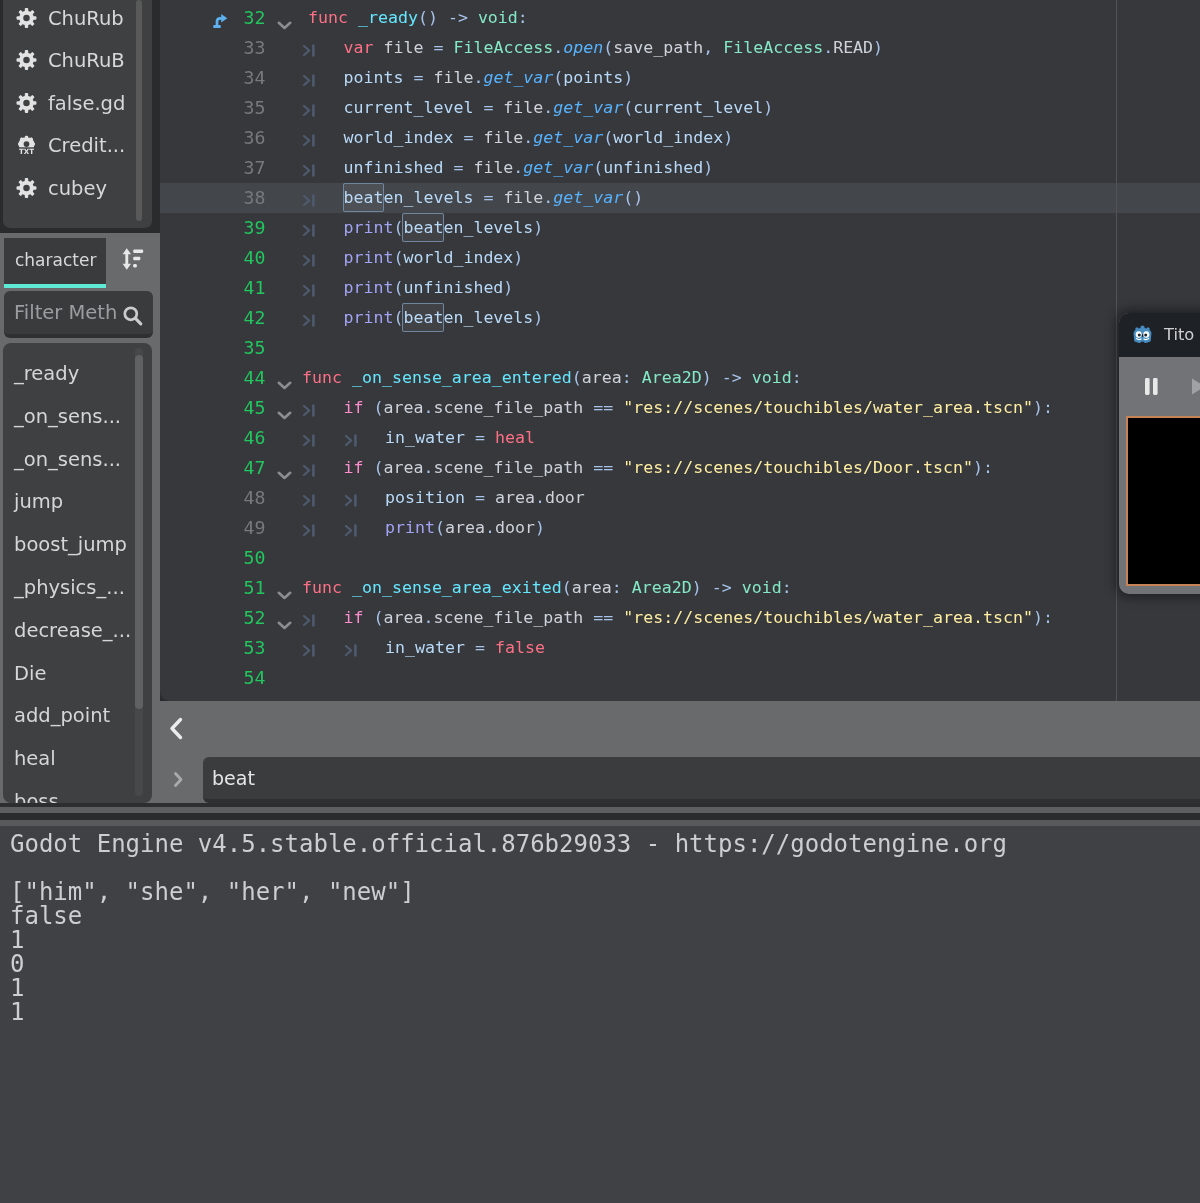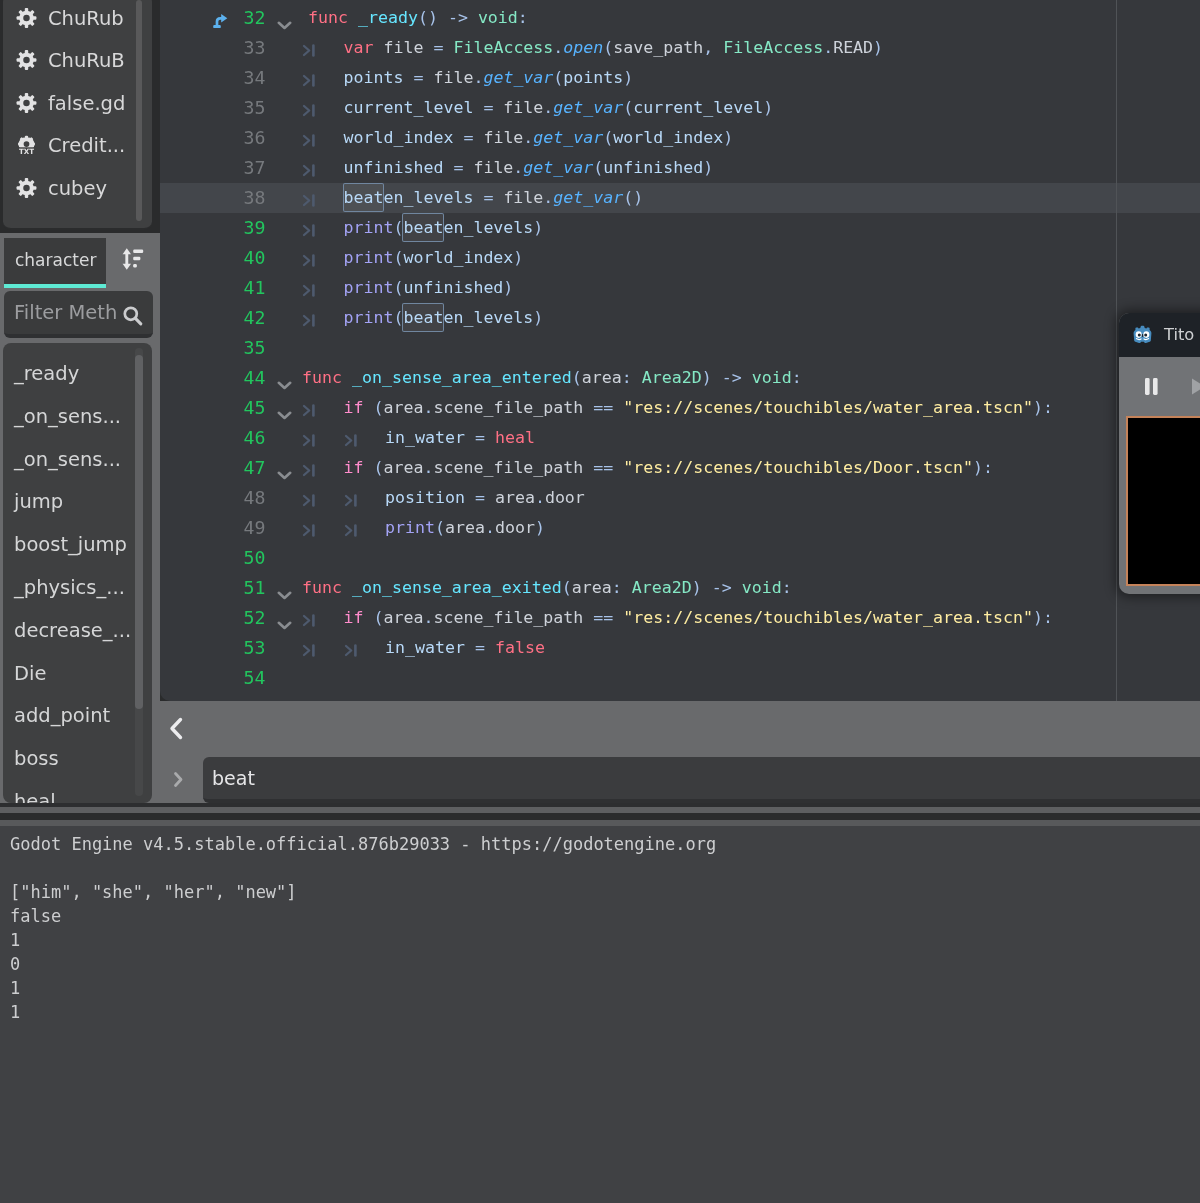--- a/index.html
+++ b/index.html
@@ -78,21 +78,21 @@
   #search-input { position:absolute; left:0; top:0; width:100%; height:42px; background:transparent; border:none; outline:none;
     padding-left:9px; font-family:"DejaVu Sans", sans-serif; font-size:19px; color:#e6e6e8; }
 
   
   #band1 { left:0; top:803px; width:1200px; height:3.5px; background:#2d2e30; }
   #band2 { left:0; top:806.5px; width:1200px; height:6.5px; background:#5e5f61; }
   #band3 { left:0; top:813px; width:1200px; height:6.5px; background:#2b2c2d; }
   #band4 { left:0; top:819.5px; width:1200px; height:6px; background:#58595b; }
   #output-panel { left:0; top:825.5px; width:1200px; height:377.5px; background:#404144; }
   #output-log { position:absolute; left:10px; top:6.5px; font-family:"DejaVu Sans Mono", monospace;
-    font-size:17px; color:#cdced0; }
+    font-size:24px; color:#cdced0; }
   .out-line { height:24px; line-height:24px; white-space:pre; }
 </style>
 </head>
 <body>
 
 <div id="scripts-backdrop" class="abs">
   <div id="scripts-panel">
       <div class="script-item">
         <span class="s-icon"><svg width="21" height="21" viewBox="0 0 22 22">
   <g fill="#e2e2e3">
@@ -225,24 +225,24 @@
         <div class="method-item">
           <span>decrease_...</span>
         </div>
         <div class="method-item">
           <span>Die</span>
         </div>
         <div class="method-item">
           <span>add_point</span>
         </div>
         <div class="method-item">
+          <span>heal</span>
+        </div>
+        <div class="method-item">
           <span>boss</span>
-        </div>
-        <div class="method-item">
-          <span>heal</span>
         </div>
       </div>
     <div id="methods-scroll-track"></div>
     <div id="methods-scrollbar"></div>
   </div>
 </div>
 
 <div id="editor" class="abs">
   <div id="current-line"></div>
   <div id="guide-line"></div>

